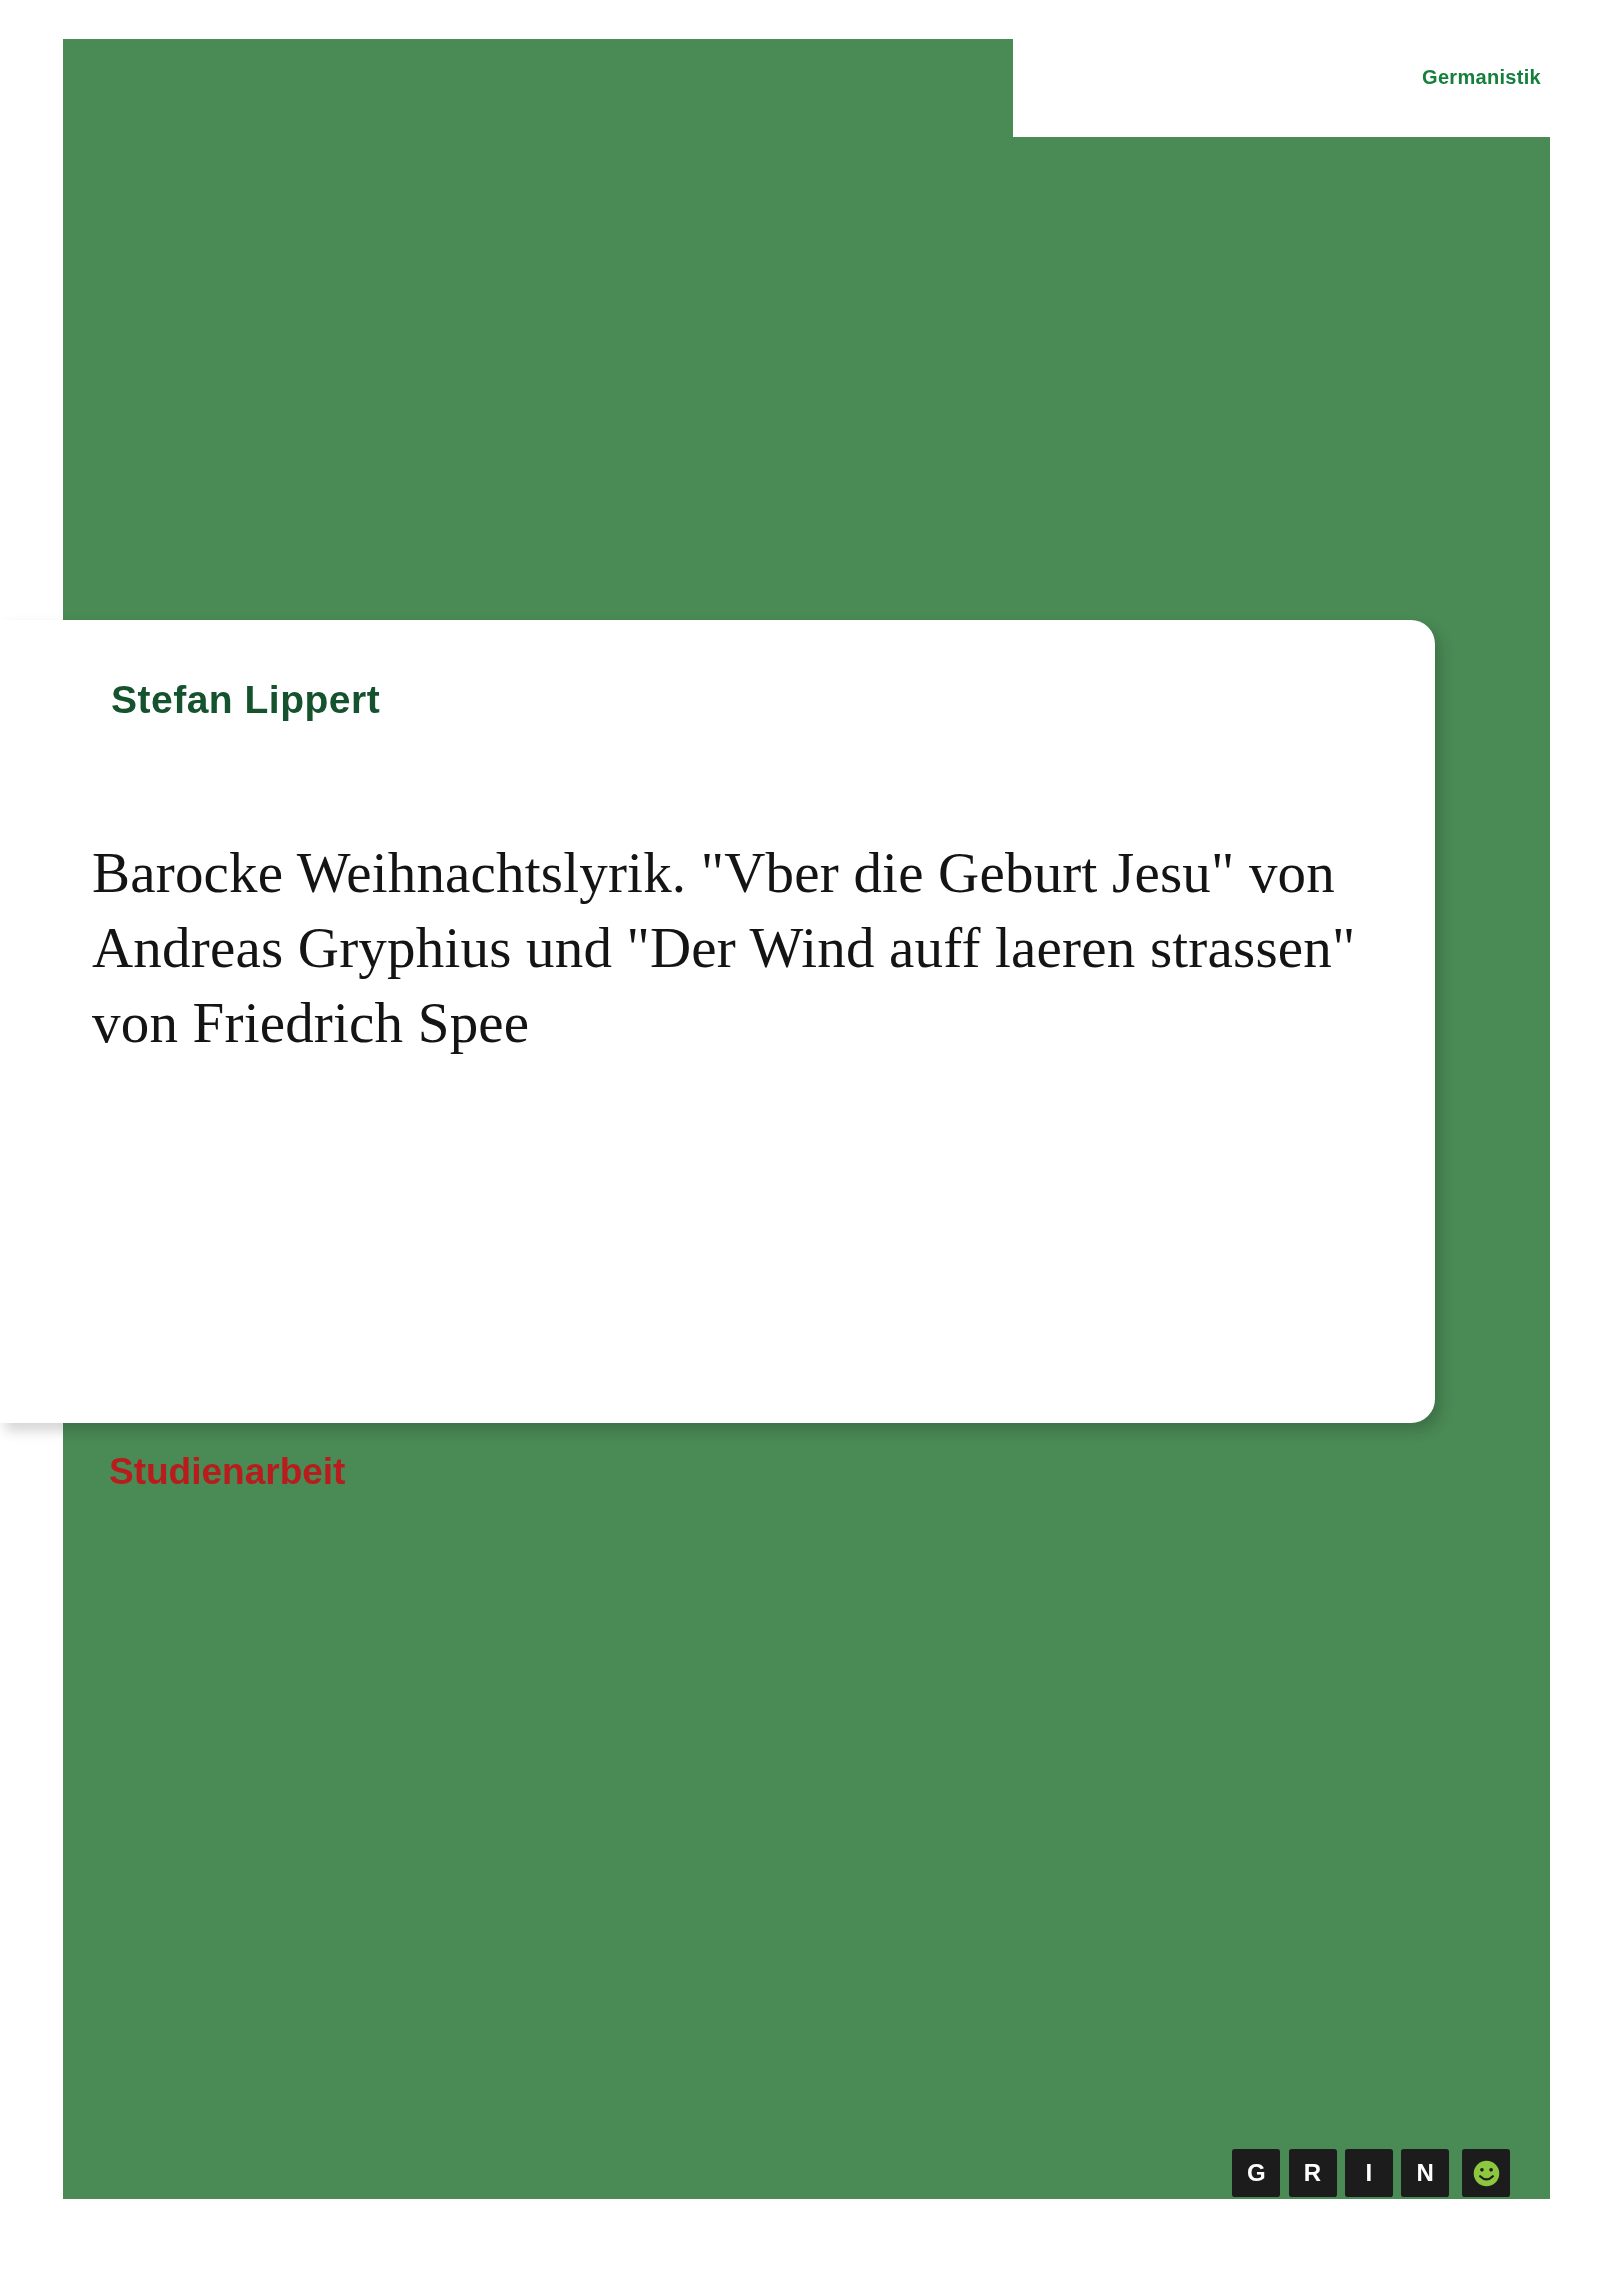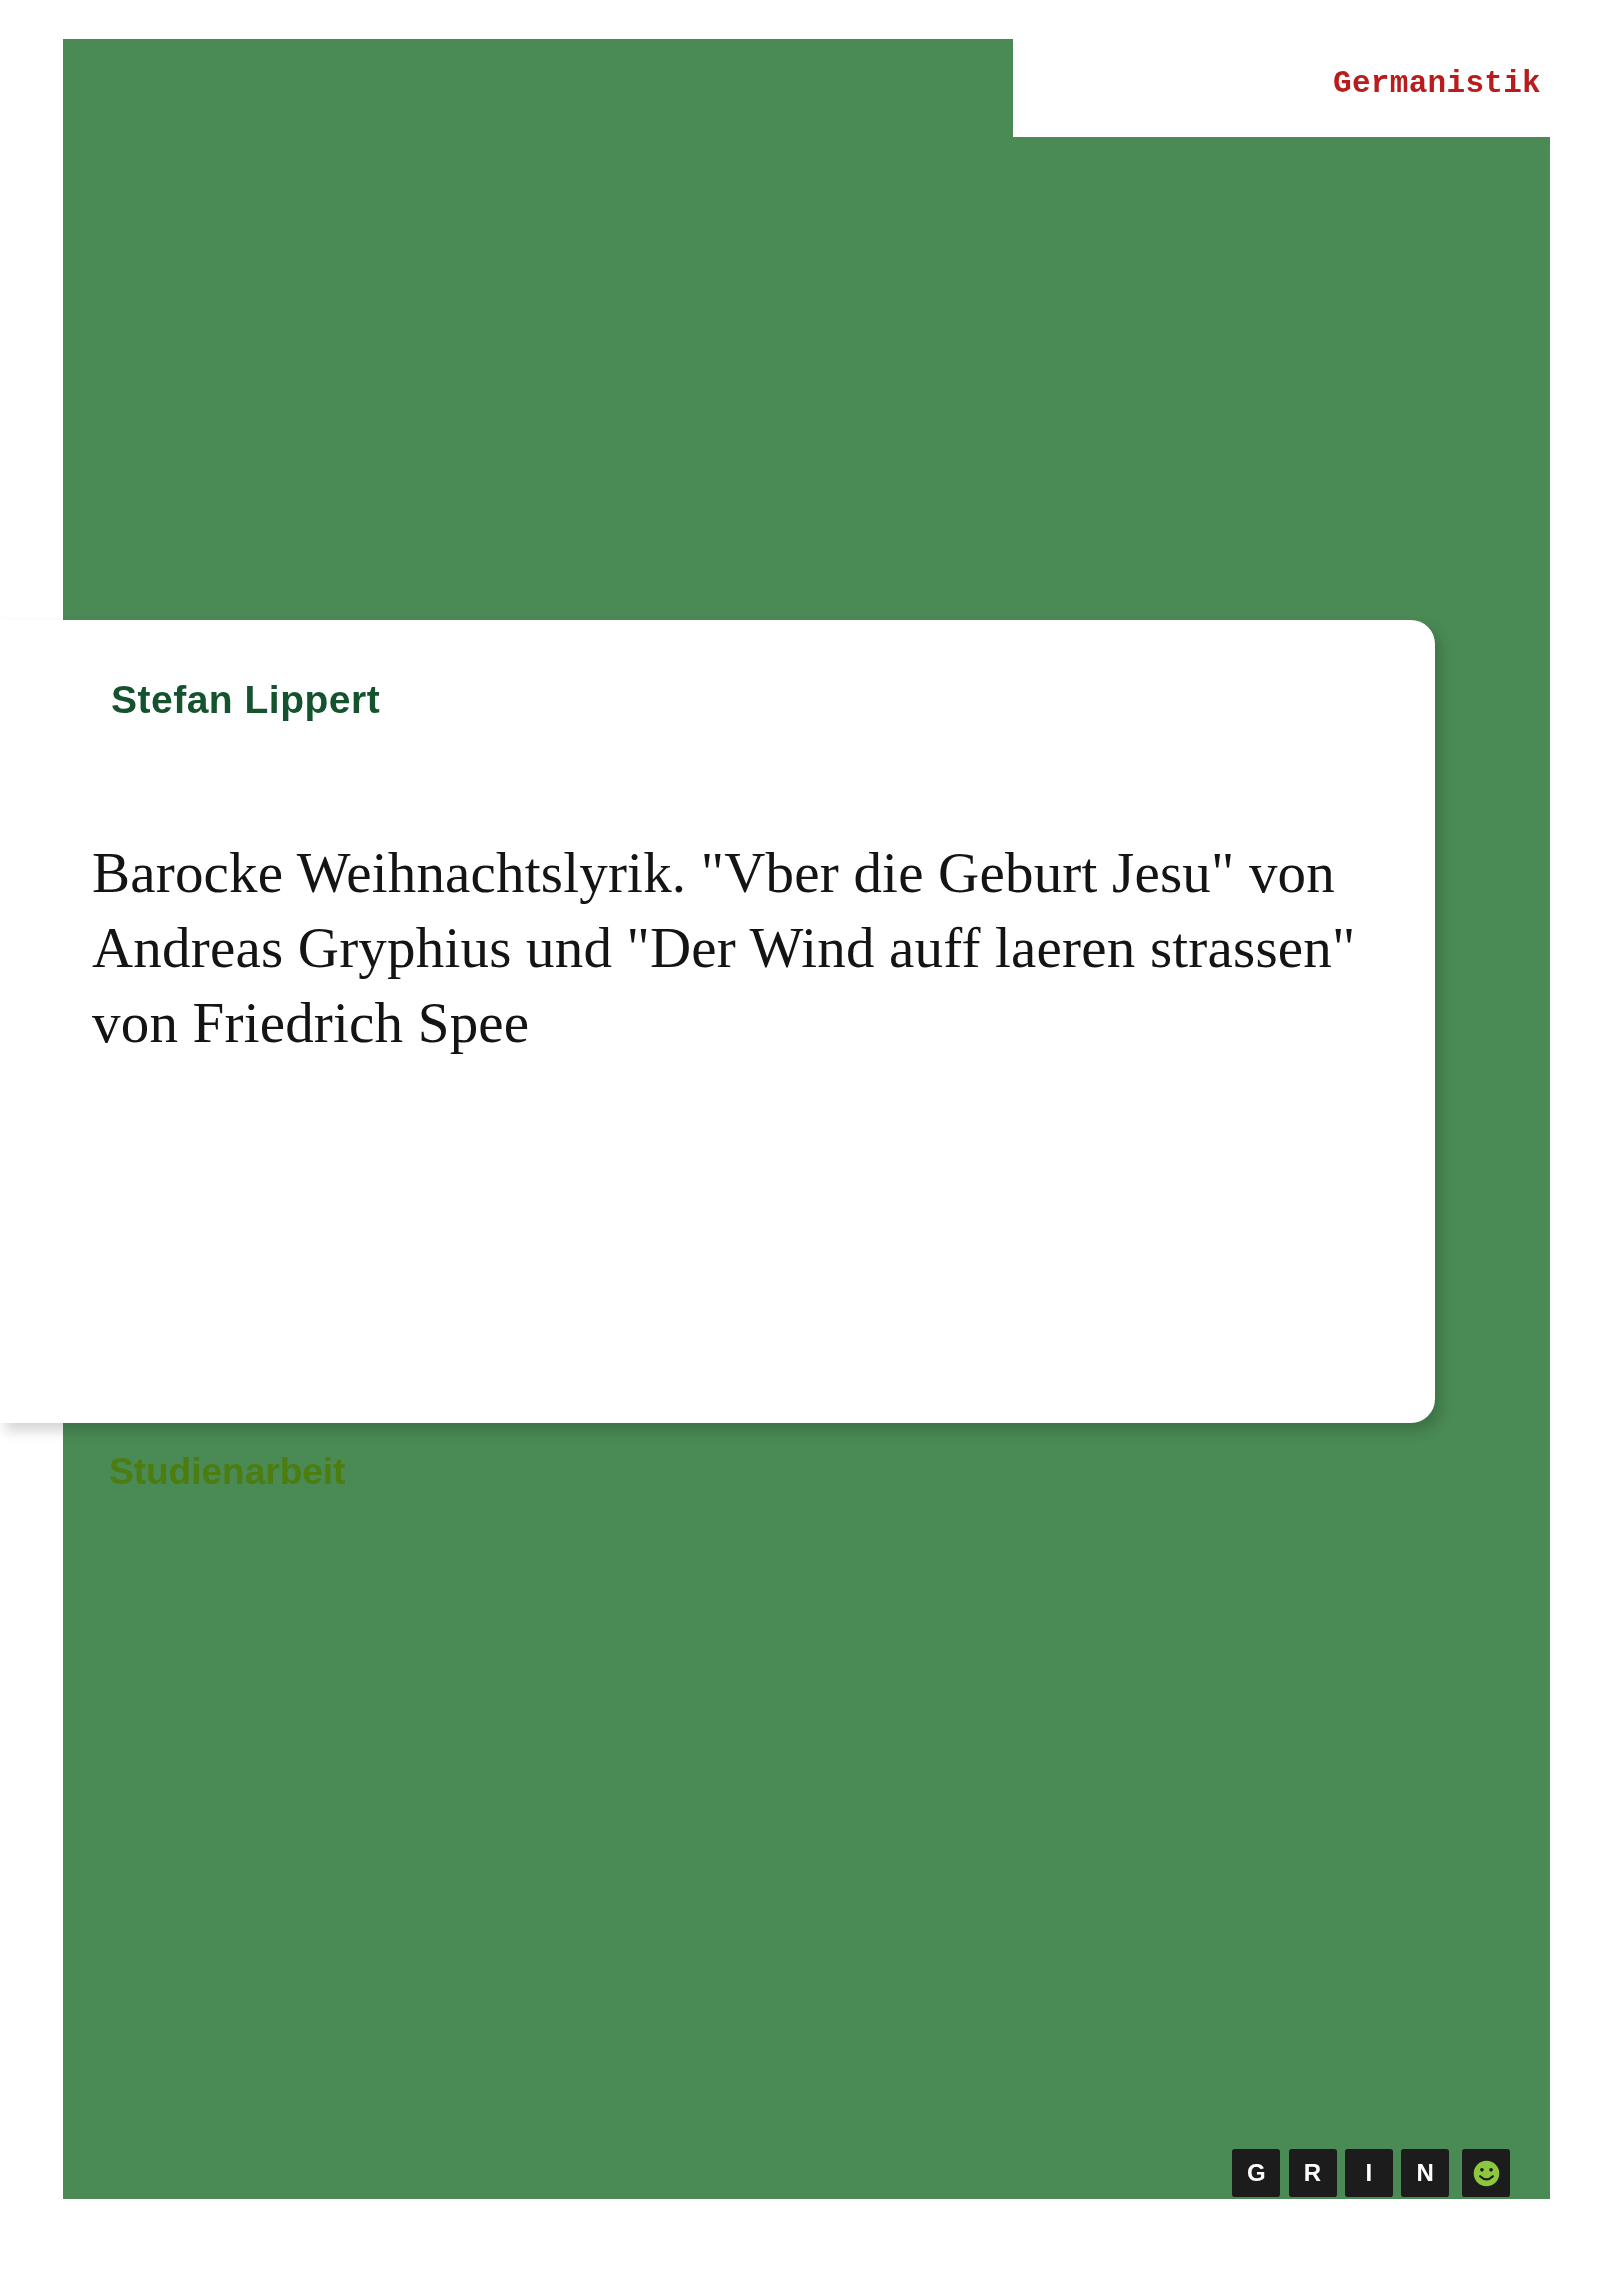--- a/index.html
+++ b/index.html
@@ -42,26 +42,25 @@
     left: 1013px;
     top: 39px;
     width: 537px;
     height: 98px;
     background: #ffffff;
   }
   .category-label {
     position: absolute;
     right: 72px;
     top: 66px;
-    font-size: 31px;
+    font-size: 20px;
     font-weight: 600;
-    color: #b91c1c;
+    color: #15803d;
     letter-spacing: 0.3px;
     white-space: nowrap;
-    font-family: Liberation Mono, monospace;
   }
 
   
   .title-card {
     position: absolute;
     left: 0;
     top: 620px;
     width: 1435px;
     height: 803px;
     background: #ffffff;
@@ -90,21 +89,21 @@
     letter-spacing: 0.2px;
   }
 
   
   .doc-type {
     position: absolute;
     left: 109px;
     top: 1451px;
     font-size: 37px;
     font-weight: bold;
-    color: #4d7c0f;
+    color: #b91c1c;
   }
 
   
   .grin-logo {
     position: absolute;
     right: 103px;
     bottom: 92px;
     display: flex;
     align-items: center;
     gap: 8.3px;

